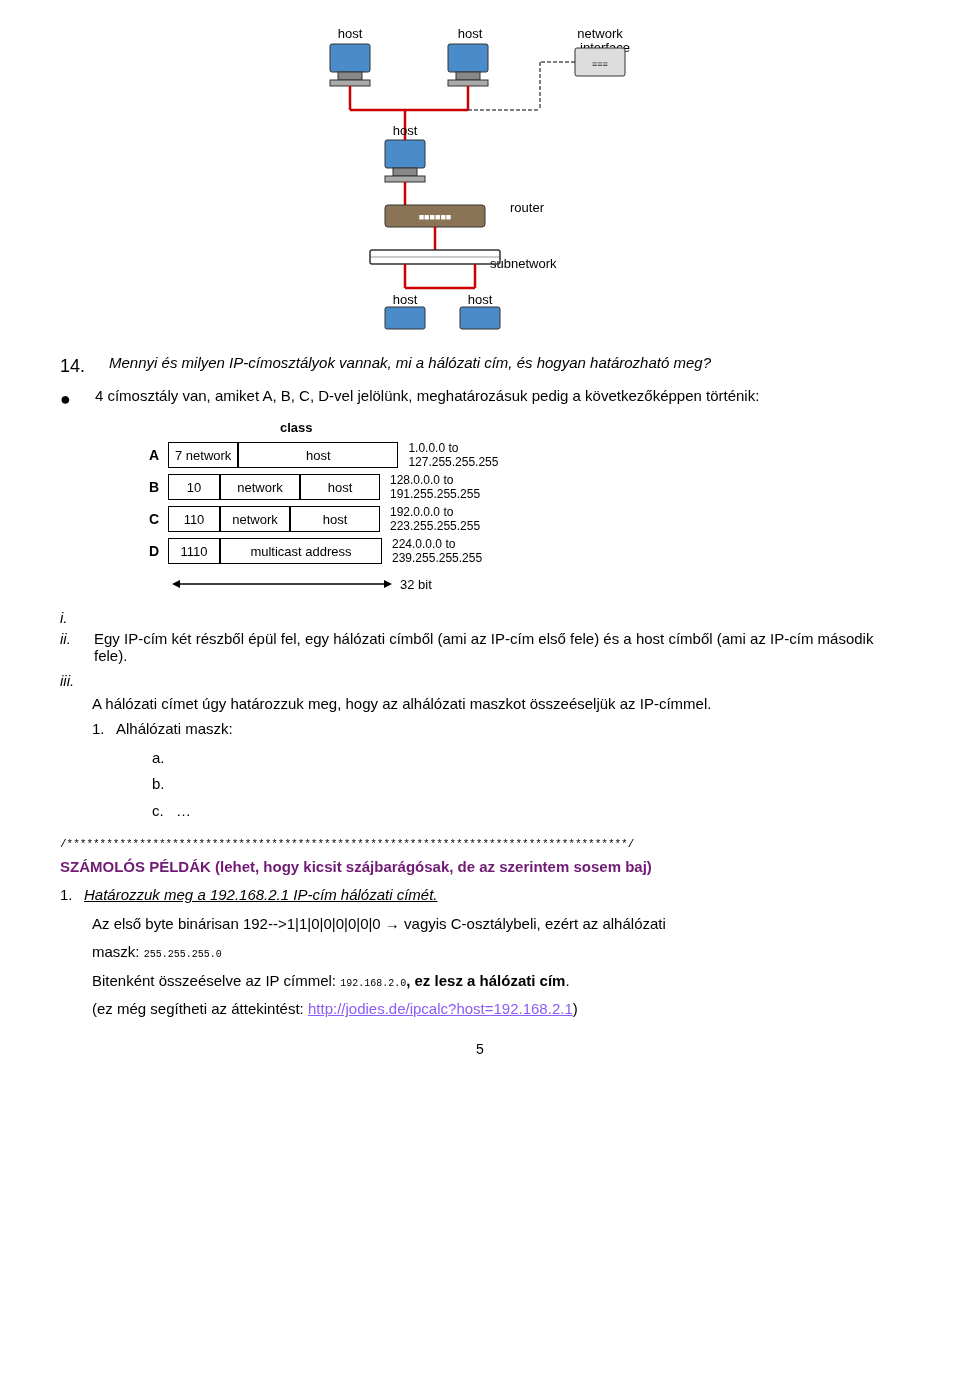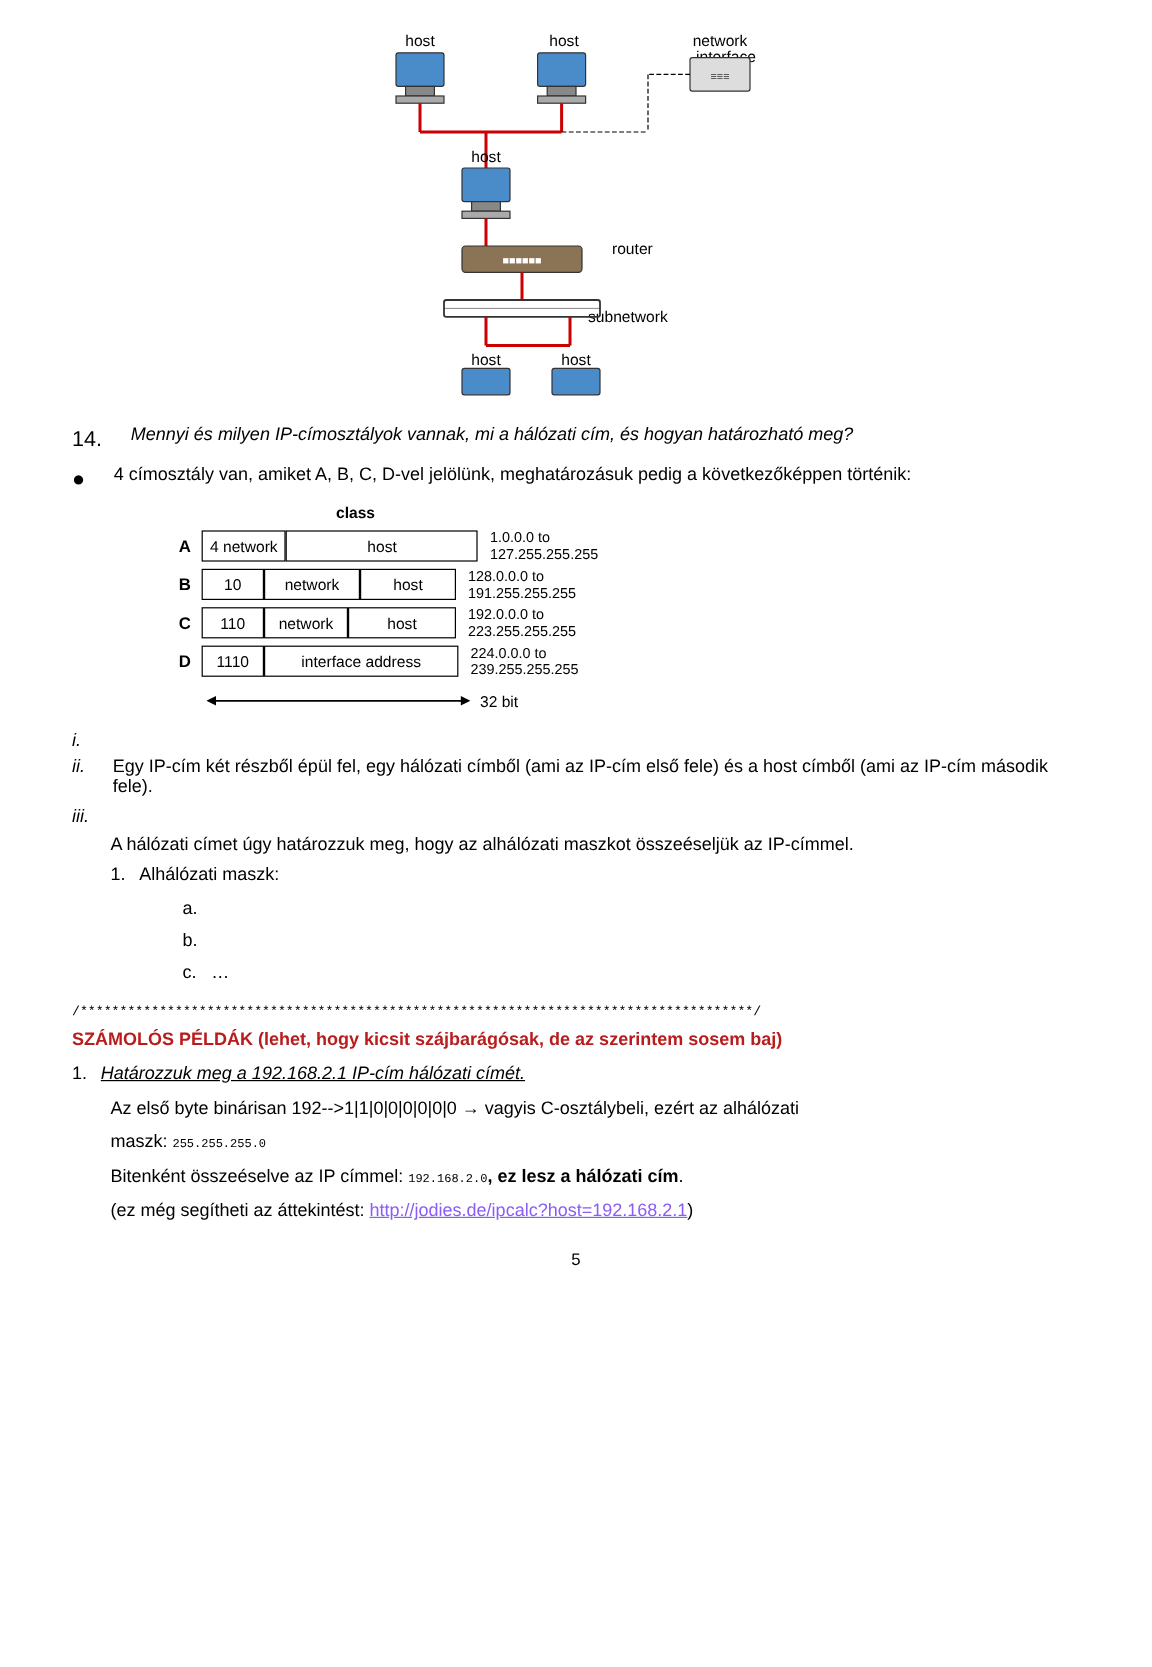--- a/index.html
+++ b/index.html
@@ -49,21 +49,21 @@
     .divider-line {
       font-family: 'Courier New', monospace;
       font-size: 11px;
       color: #000;
       margin: 16px 0 4px 0;
       word-break: break-all;
       line-height: 1.2;
     }
 
     .red-bold {
-      color: #b91c1c;
+      color: #701a75;
       font-weight: bold;
     }
     .blue-link {
       color: #8b5cf6;
       text-decoration: underline;
     }
 
     .page-number {
       text-align: center;
       margin-top: 20px;
@@ -201,21 +201,21 @@
   <span class="bullet-dot">●</span>
   <span>4 címosztály van, amiket A, B, C, D-vel jelölünk, meghatározásuk pedig a következőképpen történik:</span>
 </div>
 
 <div class="class-header" style="margin-left:220px; margin-top:8px;">class</div>
 
 <div class="class-table-outer">
 
   <div class="class-row">
     <span class="class-letter">A</span>
-    <span class="addr-box" style="min-width:52px;">4 network</span>
+    <span class="addr-box" style="min-width:52px;">7 network</span>
     <span class="addr-box" style="min-width:160px;">host</span>
     <span class="range-text">1.0.0.0 to<br>127.255.255.255</span>
   </div>
 
   <div class="class-row" style="margin-top:4px;">
     <span class="class-letter">B</span>
     <span class="addr-box" style="min-width:52px;">10</span>
     <span class="addr-box" style="min-width:80px;">network</span>
     <span class="addr-box" style="min-width:80px;">host</span>
     <span class="range-text">128.0.0.0 to<br>191.255.255.255</span>
@@ -225,21 +225,21 @@
     <span class="class-letter">C</span>
     <span class="addr-box" style="min-width:52px;">110</span>
     <span class="addr-box" style="min-width:70px;">network</span>
     <span class="addr-box" style="min-width:90px;">host</span>
     <span class="range-text">192.0.0.0 to<br>223.255.255.255</span>
   </div>
 
   <div class="class-row" style="margin-top:4px;">
     <span class="class-letter">D</span>
     <span class="addr-box" style="min-width:52px;">1110</span>
-    <span class="addr-box" style="min-width:162px;">interface address</span>
+    <span class="addr-box" style="min-width:162px;">multicast address</span>
     <span class="range-text">224.0.0.0 to<br>239.255.255.255</span>
   </div>
 
 </div>
 
 <div style="display:flex; align-items:center; margin-left:112px; margin-top:10px; margin-bottom:16px;">
   <svg width="220" height="18">
     <line x1="5" y1="9" x2="215" y2="9" stroke="#000" stroke-width="1.5"></line>
     <polygon points="0,9 8,5 8,13" fill="#000"></polygon>
     <polygon points="220,9 212,5 212,13" fill="#000"></polygon>

